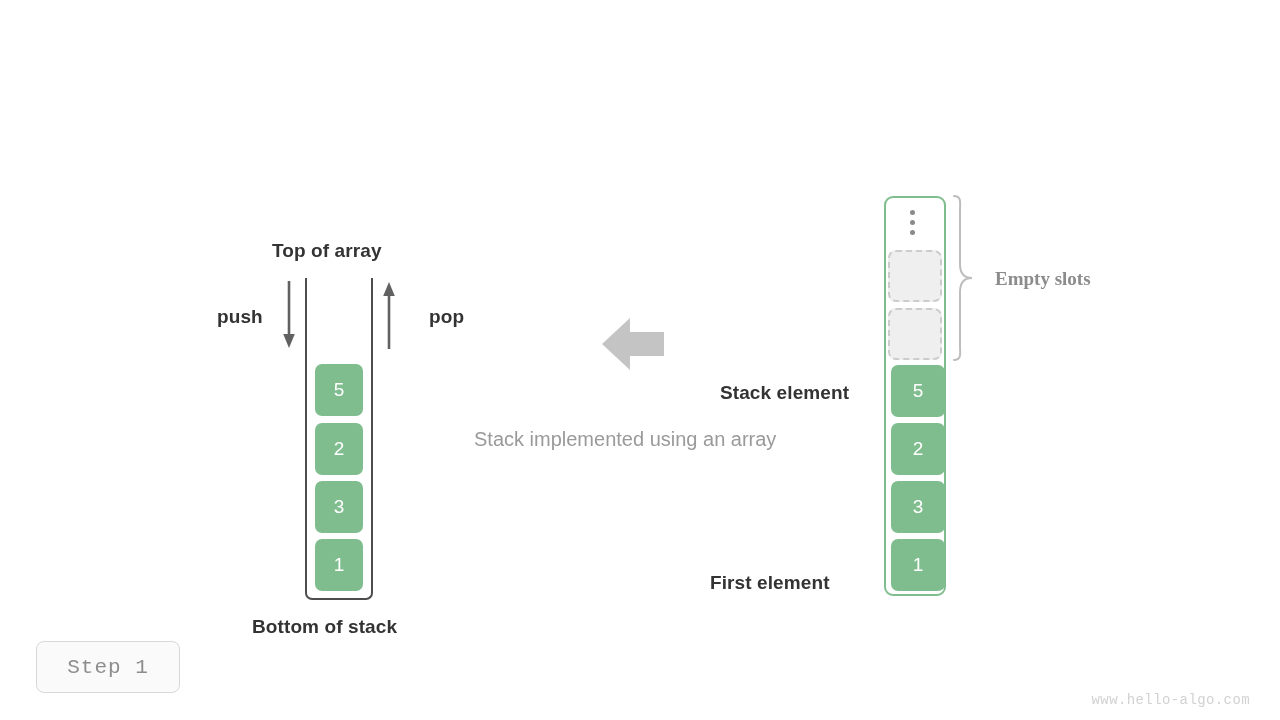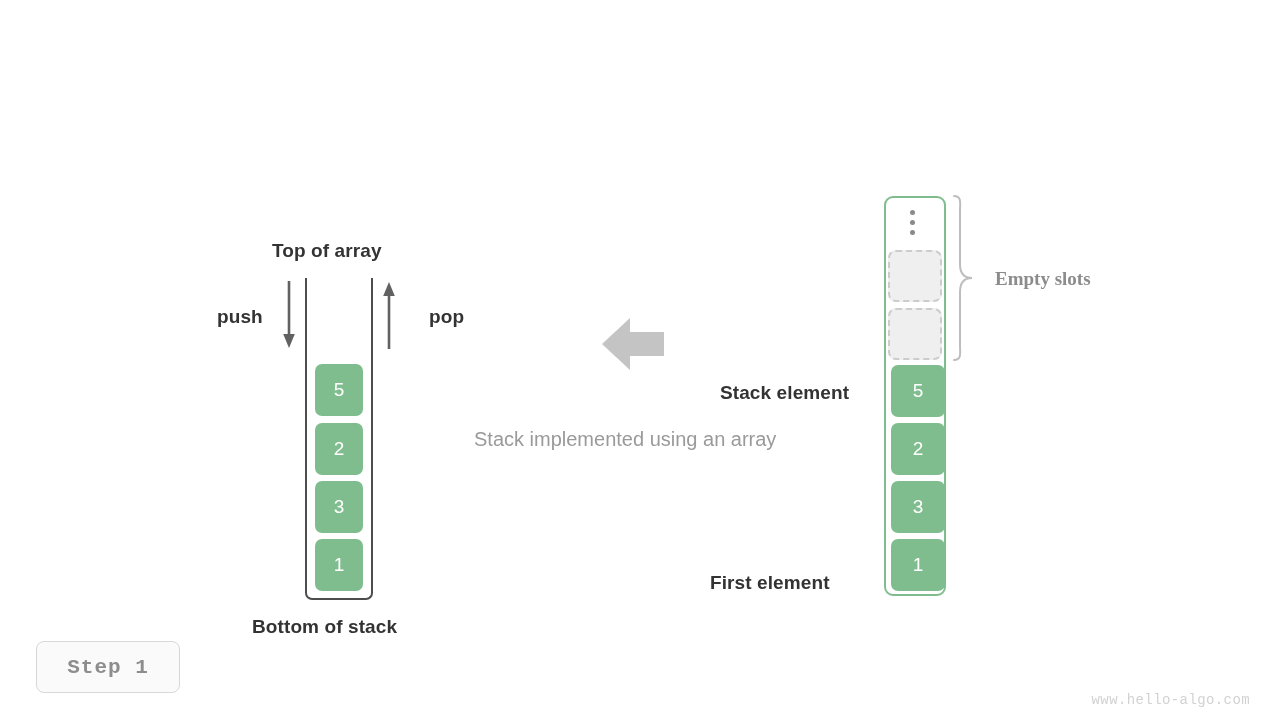--- a/index.html
+++ b/index.html
@@ -134,21 +134,21 @@
     width: 144px;
     height: 52px;
     border: 1px solid #d8d8d8;
     border-radius: 8px;
     background: #fafafa;
     display: flex;
     align-items: center;
     justify-content: center;
     font-family: "Liberation Mono", monospace;
     font-size: 21px;
-    font-weight: bold;
+    font-weight: normal;
     color: #8d8d8d;
     letter-spacing: 1px;
     box-sizing: border-box;
   }
 
   
   .watermark {
     position: absolute;
     right: 30px;
     bottom: 12px;

